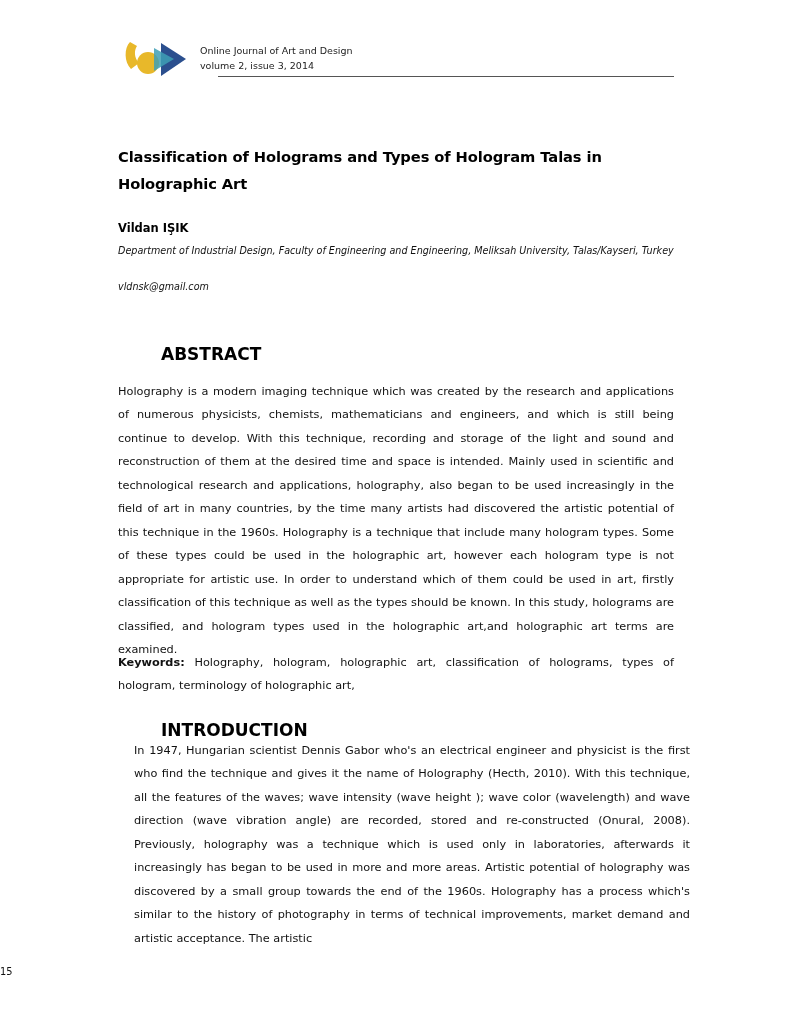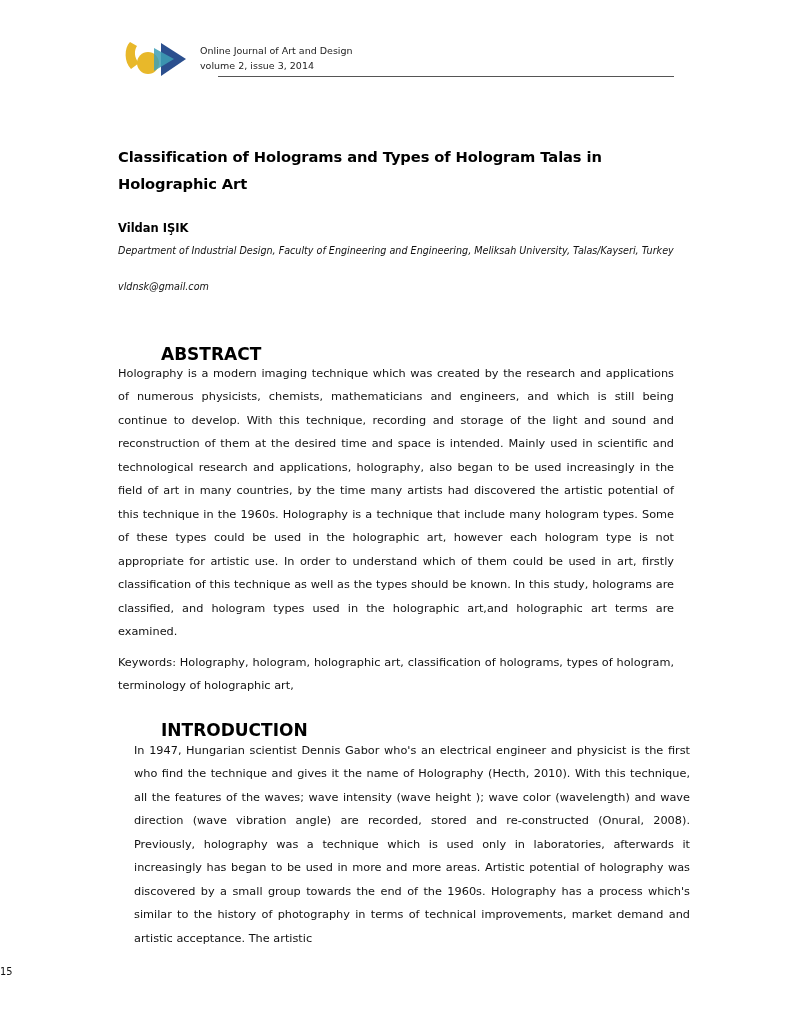--- a/index.html
+++ b/index.html
@@ -112,25 +112,25 @@
 
   .body-text {
     position: absolute;
     left: 118px;
     width: 556px;
     font-size: 11.3px;
     line-height: 2.08;
     text-align: justify;
     color: #111;
   }
-  #abstract-body { top: 362px; }
+  #abstract-body { top: 380px; }
   #keywords { top: 651px; }
   #intro-body { top: 739px; margin-left: 16px; }
 
-  .kw-label { font-weight: normal; }
+  .kw-label { font-weight: bold; }
 
   
   .page-number {
     position: absolute;
     top: 966px;
     left: 0;
     width: 791px;
     text-align: left;
     font-size: 9.8px;
     color: #111;

